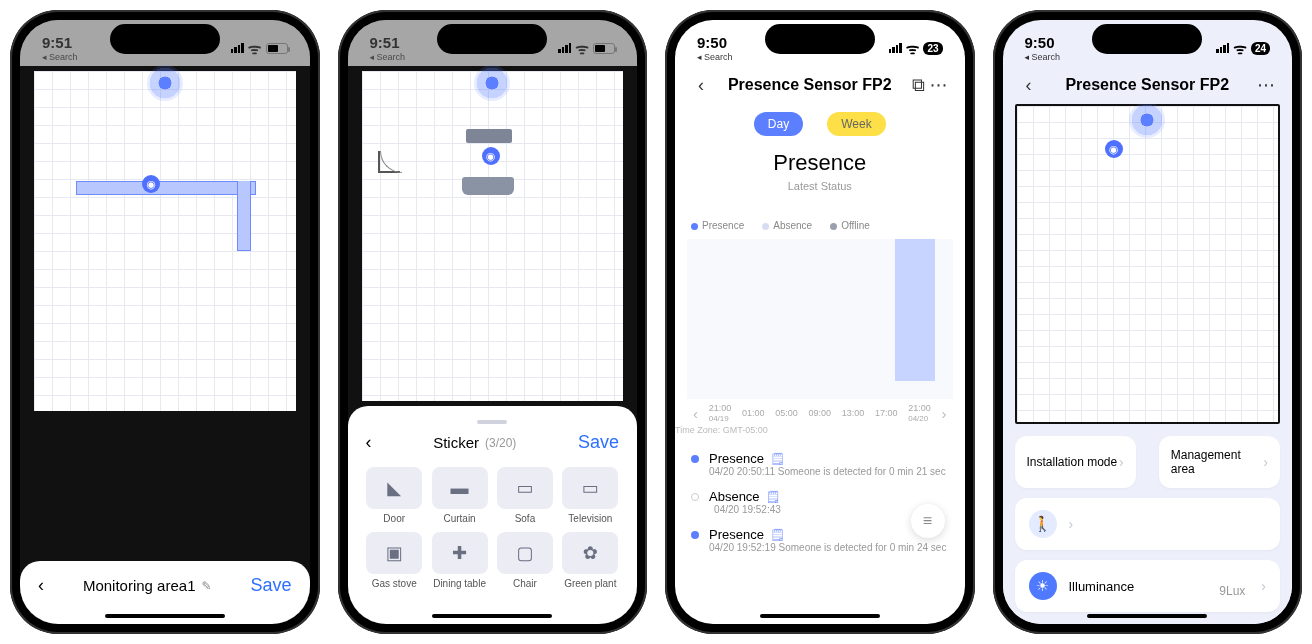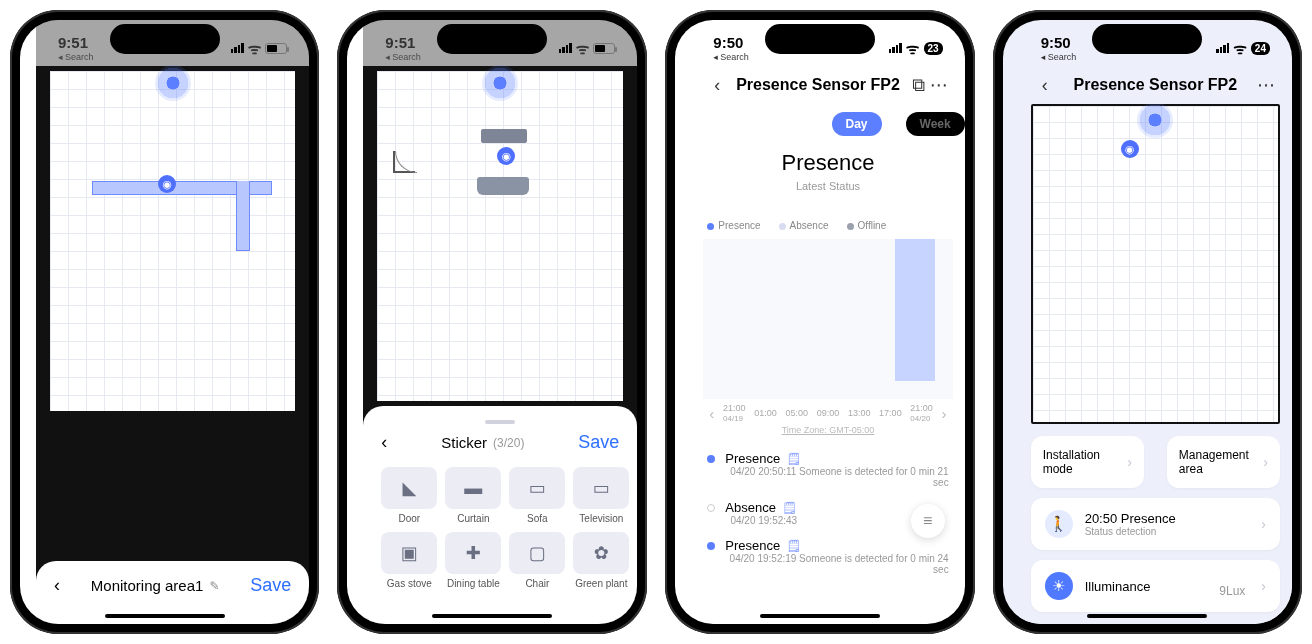--- a/index.html
+++ b/index.html
@@ -1,18 +1,18 @@
 <!DOCTYPE html>
 <html><head>
 <meta charset="utf-8">
 <style>
   * { box-sizing: border-box; margin: 0; padding: 0; font-family: -apple-system, BlinkMacSystemFont, "Segoe UI", sans-serif; }
   body { background: #fff; display: flex; gap: 18px; padding: 10px; }
   .phone { width: 310px; height: 624px; background: #000; border-radius: 48px; padding: 10px; position: relative; box-shadow: inset 0 0 0 2px #333; }
-  .screen { width: 100%; height: 100%; border-radius: 38px; overflow: hidden; background: #fff; position: relative; display:flex; flex-direction:column;padding-left:16px; }
+  .screen { width: 100%; height: 100%; border-radius: 38px; overflow: hidden; background: #fff; position: relative; display:flex; flex-direction:column; }
   .notch { position: absolute; top: 14px; left: 50%; transform: translateX(-50%); width: 110px; height: 30px; background: #000; border-radius: 18px; z-index: 50; }
   .status-bar { height: 46px; display: flex; justify-content: space-between; align-items: center; padding: 10px 22px 0; font-size: 15px; font-weight: 600; }
   .status-left { display:flex; flex-direction:column; gap:1px; font-size:15px; }
   .status-search { font-size: 9px; font-weight:400; opacity:.8; }
   .status-icons { display: flex; gap: 4px; align-items: center; }
   .sig { display:flex; gap:1px; align-items:flex-end; height:10px;}
   .sig span { width:2.5px; background:#000; display:block;}
   .sig span:nth-child(1){height:4px;} .sig span:nth-child(2){height:6px;} .sig span:nth-child(3){height:8px;} .sig span:nth-child(4){height:10px;}
   .bat { width:22px;height:11px;border:1px solid #777;border-radius:3px;position:relative;}
   .bat::after{content:"";position:absolute;right:-3px;top:3px;width:2px;height:5px;background:#777;border-radius:1px;}
@@ -46,32 +46,32 @@
   .sticker-grid{display:grid;grid-template-columns:repeat(4,1fr);gap:8px;text-align:center;}
   .sticker{display:flex;flex-direction:column;align-items:center;gap:4px;font-size:10px;color:#555;}
   .sticker-box{width:56px;height:42px;background:#ecedf4;border-radius:8px;display:flex;align-items:center;justify-content:center;font-size:18px;color:#6a6f82;}
   .grab{width:30px;height:4px;background:#d0d3dd;border-radius:3px;margin:0 auto 8px;}
   .count{color:#999;font-size:12px;font-weight:400;}
 
   
   .hdr3{display:flex;align-items:center;justify-content:space-between;padding:8px 16px;}
   .hdr3 .ttl{font-size:16px;font-weight:700;flex:1;text-align:center;}
   .hic{font-size:18px;color:#333;width:20px;text-align:center;}
-  .tabs{display:flex;gap:24px;justify-content:flex-end;padding:8px 0 14px;font-weight:bold;}
-  .tab{padding:5px 14px;border-radius:14px;font-size:12px;background:#000000;color:#666;}
+  .tabs{display:flex;gap:24px;justify-content:center;padding:8px 0 14px;}
+  .tab{padding:5px 14px;border-radius:14px;font-size:12px;background:#fde047;color:#666;}
   .tab.active{background:#5b7fff;color:#fff;}
   .big-label{text-align:center;font-size:22px;margin-bottom:4px;}
   .sub-label{text-align:center;font-size:11px;color:#999;margin-bottom:28px;}
   .legend{display:flex;gap:18px;font-size:10px;color:#888;padding:0 16px 8px;}
   .ldot{width:7px;height:7px;border-radius:50%;display:inline-block;margin-right:4px;vertical-align:middle;}
   .chart-band{height:160px;position:relative;background:#f8f9fd;margin:0 12px;}
   .fill-band{position:absolute;top:0;bottom:18px;right:18px;width:40px;background:#c7d4ff;}
   .axis{display:flex;justify-content:space-between;font-size:9px;color:#aaa;padding:4px 18px;align-items:center;}
   .axis-nav{font-size:15px;color:#bbb;}
-  .tz{text-align:center;font-size:9px;color:#bbb;margin-top:-2px;text-decoration:underline;}
+  .tz{text-align:left;font-size:9px;color:#bbb;margin-top:-2px;}
   .events{padding:10px 16px;font-size:12px;}
   .ev{display:flex;gap:10px;padding:6px 0;}
   .ev-dot{width:8px;height:8px;border-radius:50%;background:#5b7fff;margin-top:4px;flex-shrink:0;}
   .ev-dot.empty{background:#fff;border:1px solid #ccc;}
   .ev-title{font-weight:500;font-size:13px;display:flex;gap:6px;align-items:center;}
   .ev-sub{font-size:10px;color:#999;text-align:right;}
   .note-ic{color:#6d8bff;font-size:12px;}
   .fab{position:absolute;bottom:86px;right:20px;width:34px;height:34px;border-radius:50%;background:#fff;box-shadow:0 2px 8px rgba(0,0,0,.15);display:flex;align-items:center;justify-content:center;color:#888;}
 
   
@@ -345,24 +345,20 @@
             <span>Installation mode</span>
             <span class="rchev">›</span>
           </div>
         <div class="card">
             <span>Management area</span>
             <span class="rchev">›</span>
           </div>
       </div>
       <div class="card-big">
         <div class="cic blue">🚶</div>
-        <div class="ctxt">
-            <div class="t1">20:50 Presence</div>
-            <div class="t2">Status detection</div>
-          </div>
         <span class="rchev">›</span>
       </div>
       <div class="card-big">
         <div class="cic ill">☀</div>
         <div class="ctxt">
             <div class="t1">Illuminance</div>
           </div>
         <span class="rval">9Lux</span>
         <span class="rchev">›</span>
       </div>

